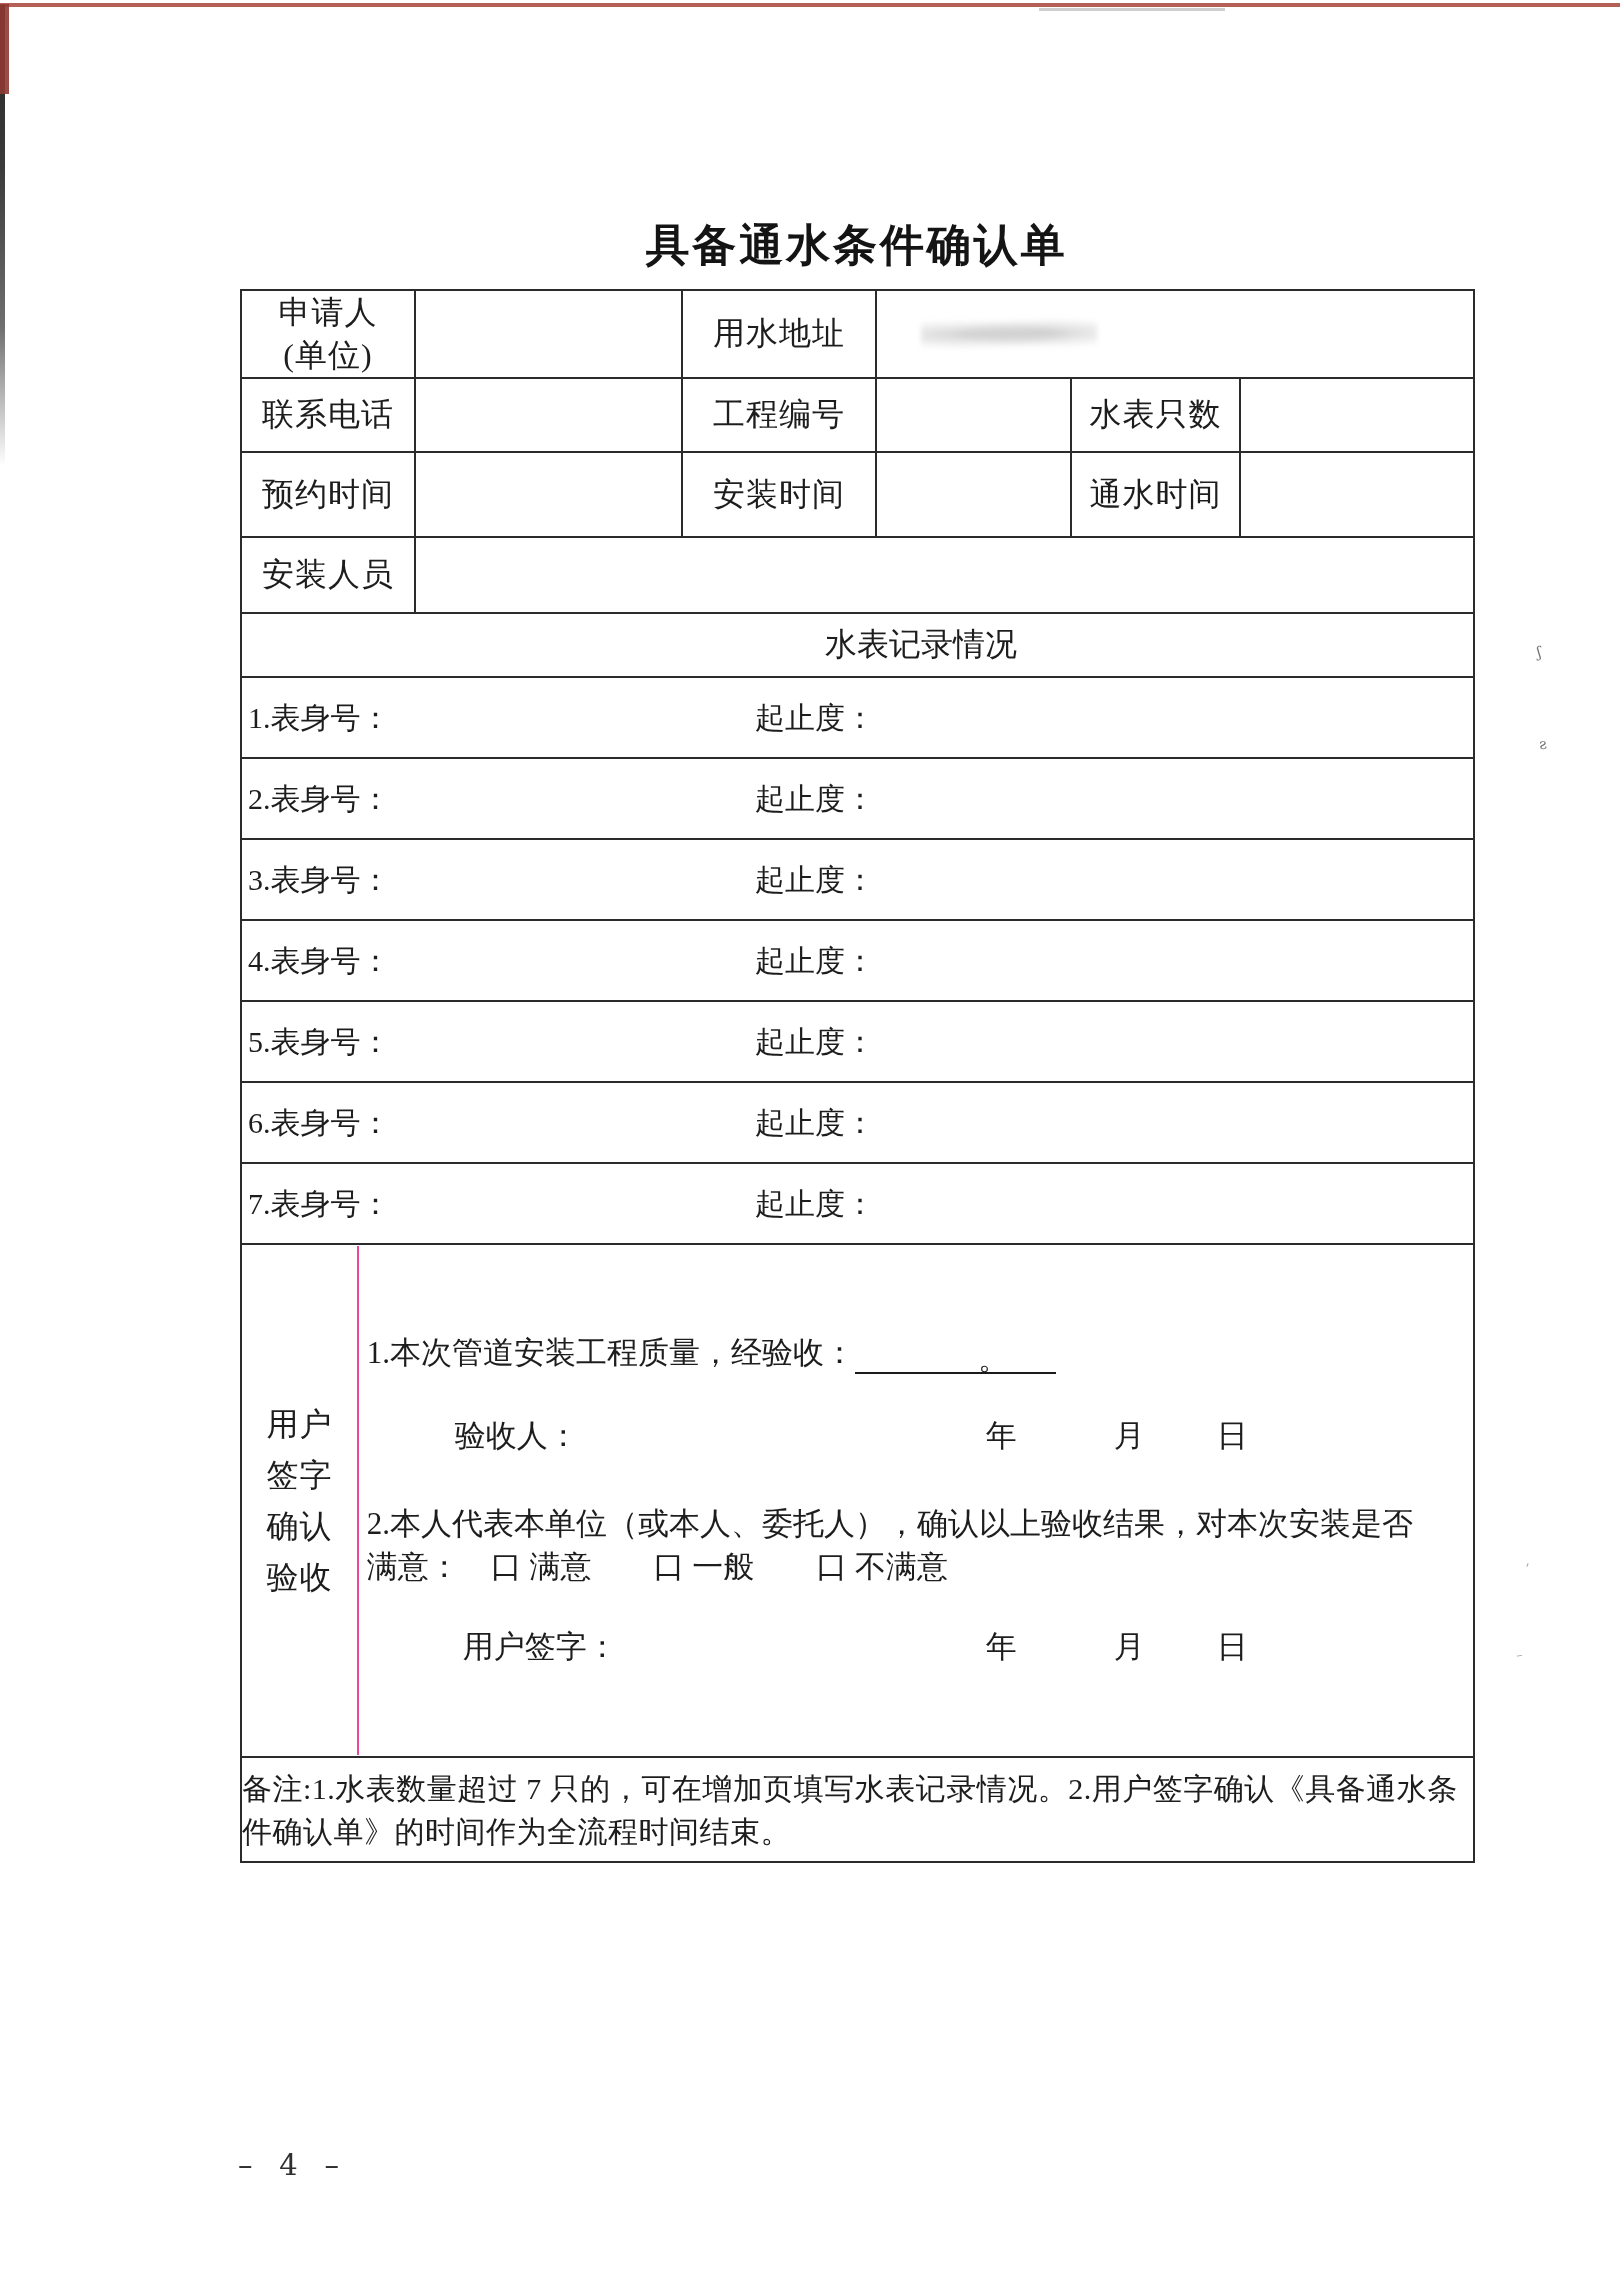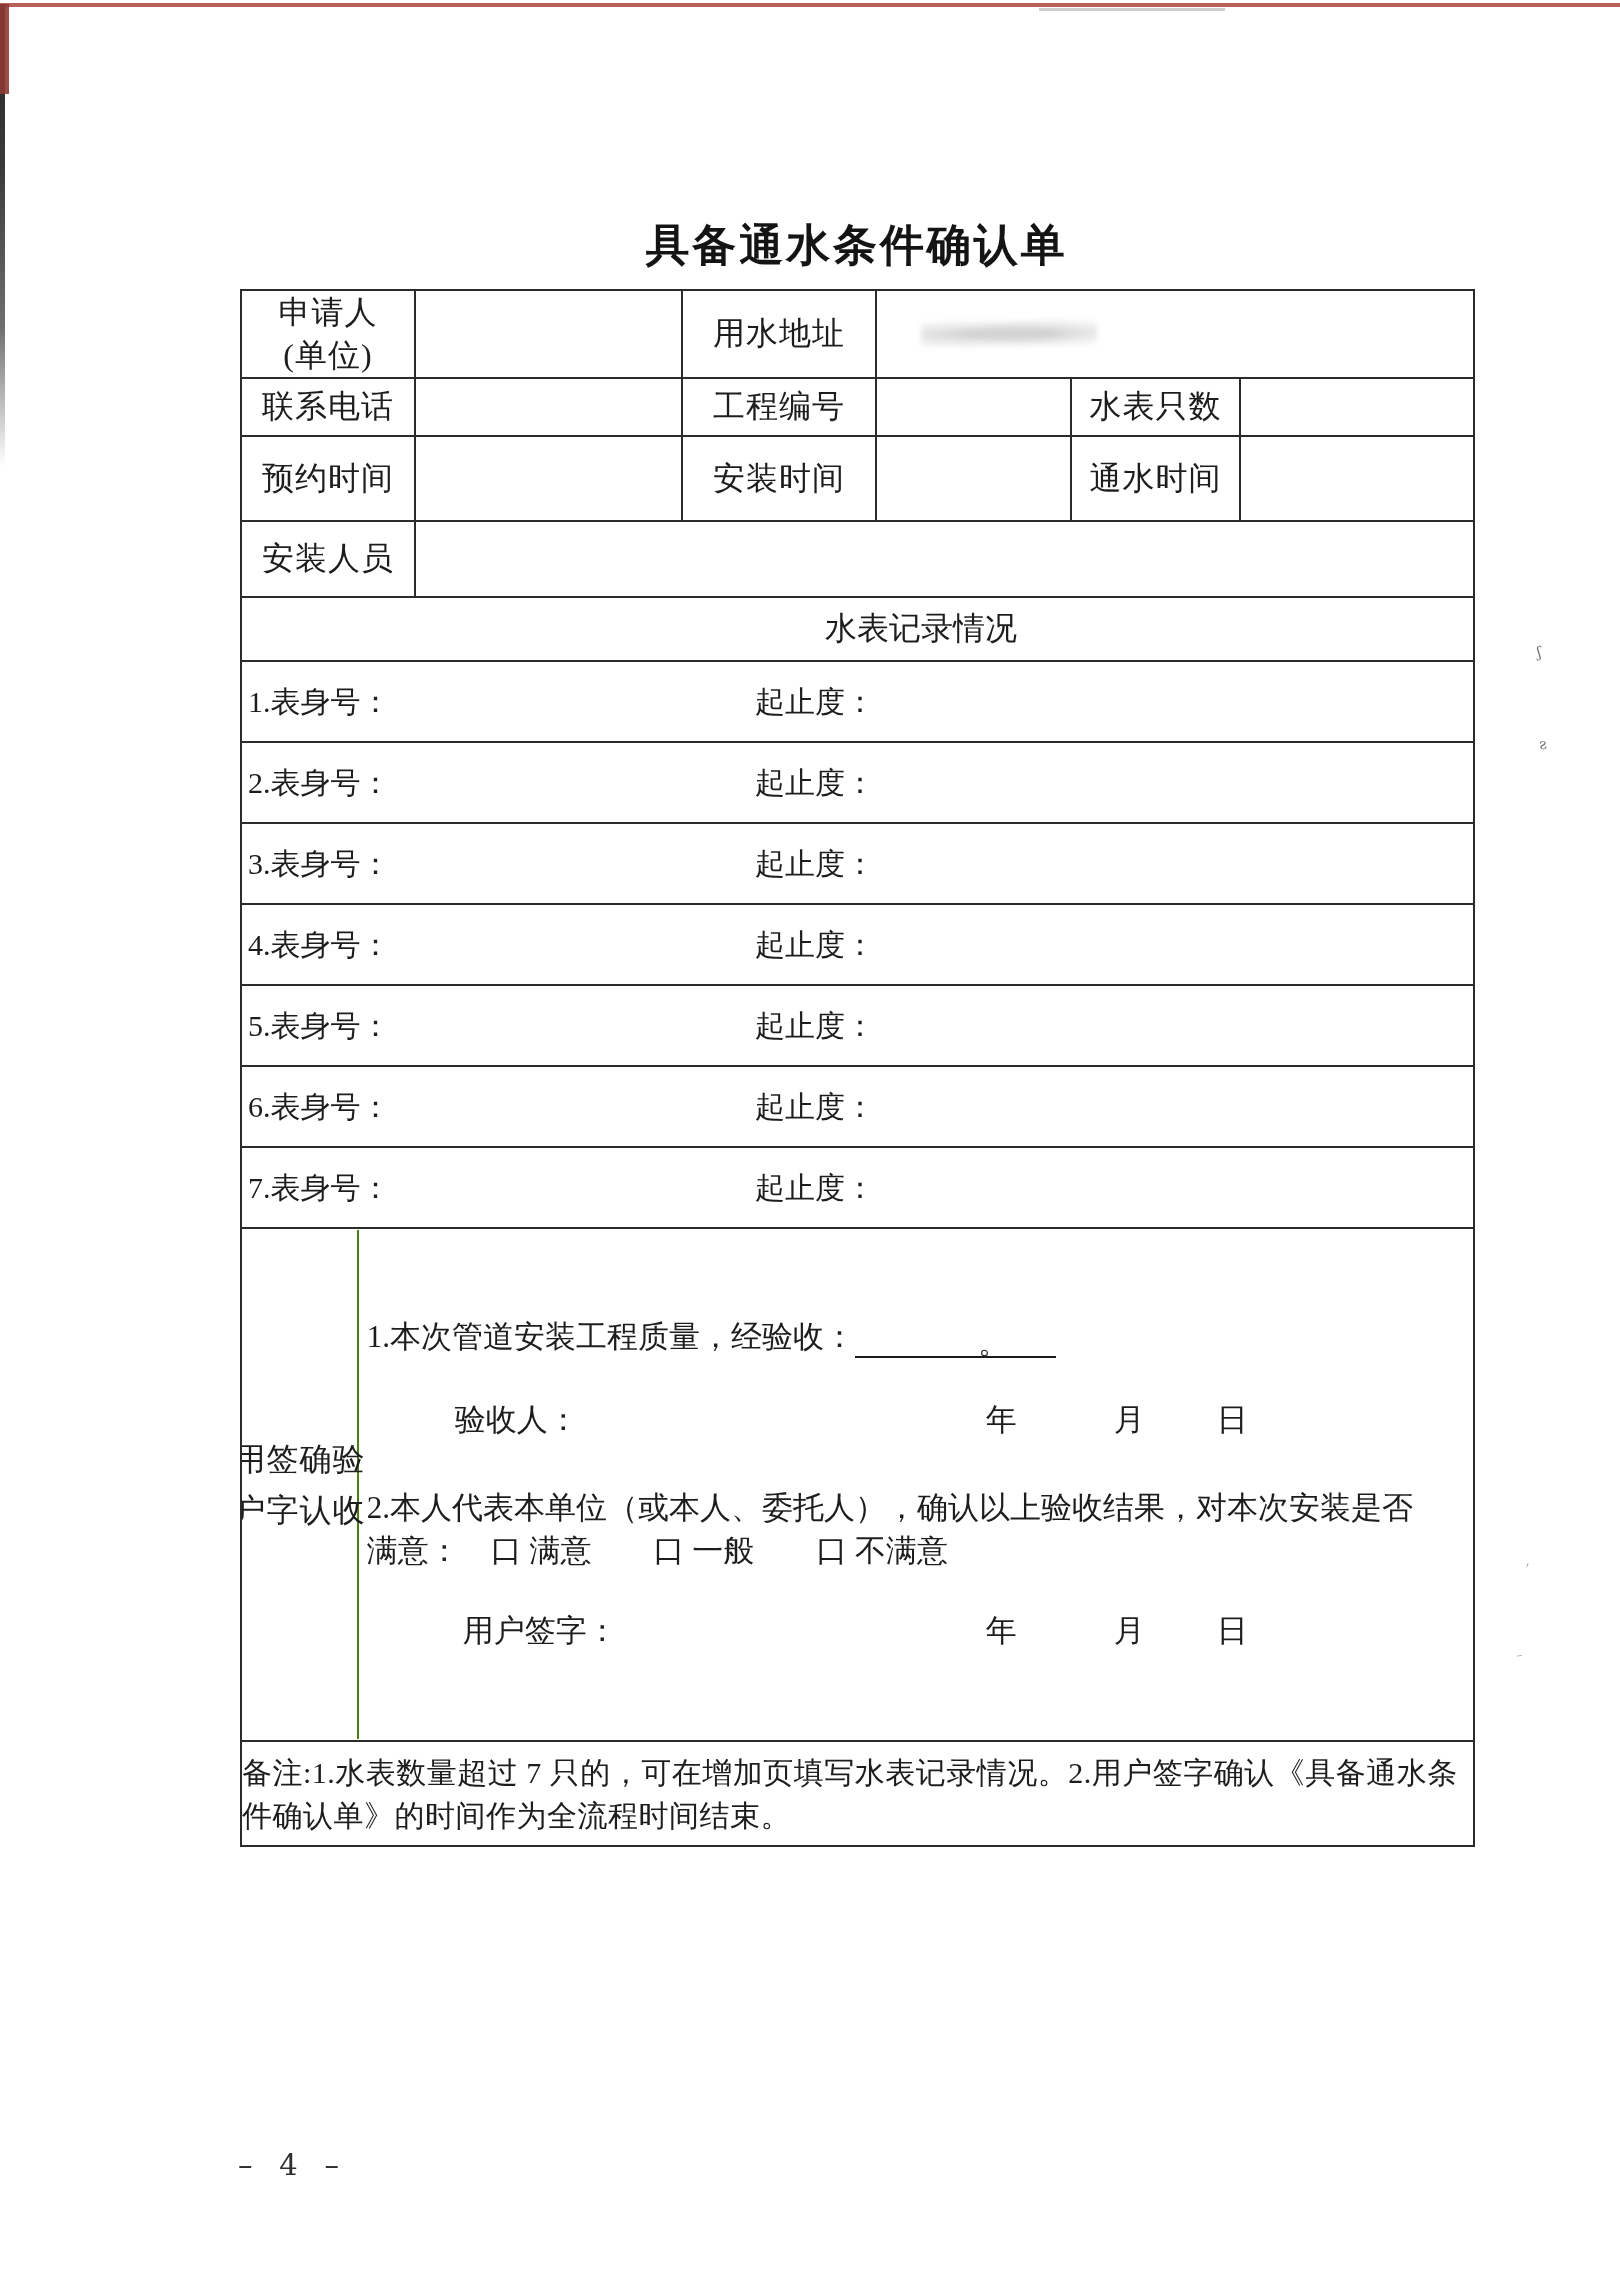--- a/index.html
+++ b/index.html
@@ -39,21 +39,21 @@
   table.form td{
     border:2px solid #2b2b2b;
     vertical-align:middle;
     padding:0;
     overflow:hidden;
   }
   table.form{border:2.9px solid #222;}
   td.lb{text-align:center;letter-spacing:1px;}
   td.lb .two-line{line-height:43px;}
   tr.r1{height:70px;}
-  tr.r2{height:58px;border-radius:25px;}
+  tr.r2{height:74px;border-radius:25px;}
   tr.r3{height:85px;}
   tr.r4{height:76px;}
   tr.r5{height:64px;}
   tr.meter{height:81px;padding-left:24px;}
   tr.sig{height:513px;}
   tr.note{height:105px;}
   td.section-header{text-align:center;text-indent:127px;font-size:32px;}
   td.meter-cell{position:relative;font-size:30px;}
   td.meter-cell .no-lbl{position:absolute;left:5.9px;top:50%;transform:translateY(-50%);}
   td.meter-cell .read-lbl{position:absolute;left:513px;top:50%;transform:translateY(-50%);}
@@ -63,22 +63,22 @@
     background:
       radial-gradient(ellipse at 25% 50%,rgba(130,130,130,.34),rgba(130,130,130,0) 60%),
       radial-gradient(ellipse at 72% 45%,rgba(115,115,115,.30),rgba(115,115,115,0) 55%);
     filter:blur(2.9px);
   }
 
   
   td.sig-cell{padding:0;}
   .sig-wrap{display:flex;width:100%;height:509px;}
   .sig-side{
-    width:115px;flex:0 0 115px;border-right:2px solid #4d7c0f;
-    display:flex;flex-direction:row;justify-content:center;align-items:center;
+    width:115px;flex:0 0 115px;border-right:2px solid #ec4899;
+    display:flex;flex-direction:column;justify-content:center;align-items:center;
     font-size:32px;line-height:51px;letter-spacing:1px;
   }
   .sig-content{flex:1 1 auto;position:relative;font-size:31px;}
   .sig-line{position:absolute;left:7.8px;right:7.8px;white-space:nowrap;}
   .sig-line .ind{position:absolute;}
   .blank-line{
     display:inline-block;width:201px;height:35px;
     border-bottom:2.9px solid #1b1b1b;
     text-align:right;padding-right:47px;box-sizing:border-box;
     vertical-align:bottom;line-height:39px;

